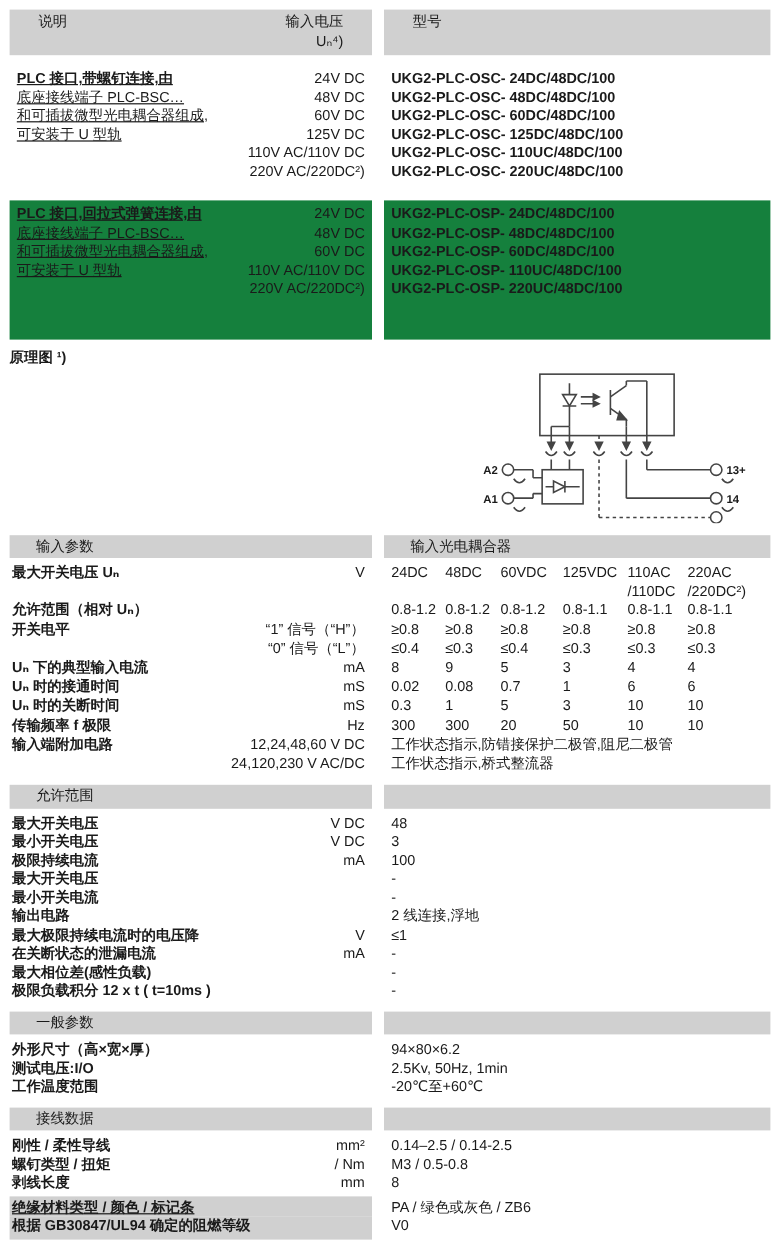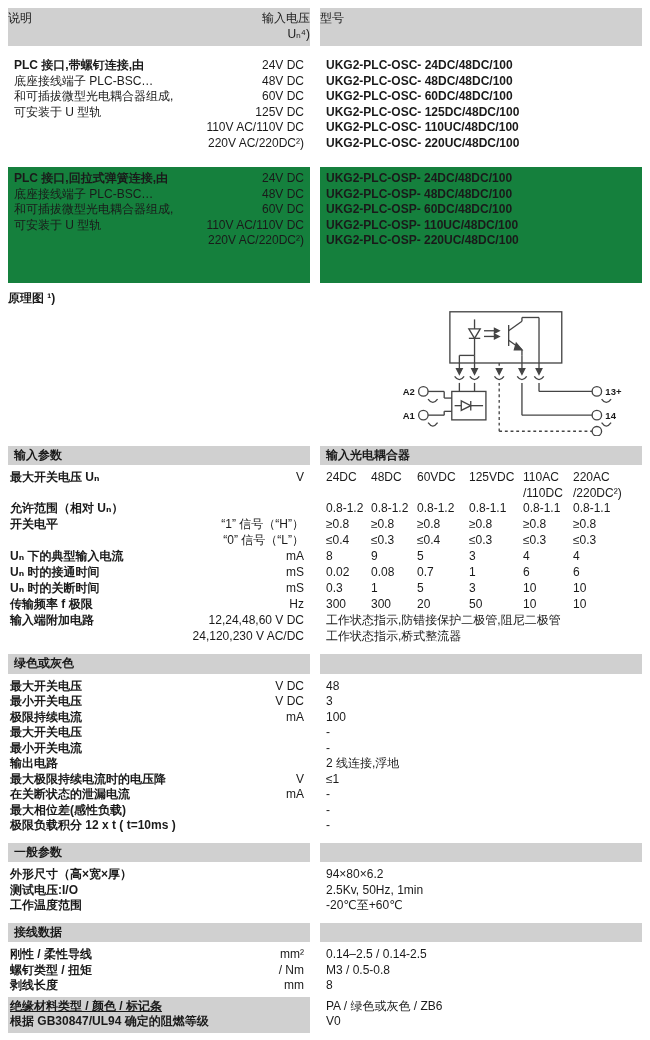--- a/index.html
+++ b/index.html
@@ -10,39 +10,39 @@
     font-size:12px; line-height:15.5px; color:#1a1a1a;
     padding:8px 8px 0 8px;
   }
   .cols { display:flex; gap:10px; }
   .col-l { width:302px; flex:0 0 302px; }
   .col-r { flex:1; min-width:0; }
   .gray { background:#d0d0d0; }
   .bold { font-weight:bold; }
   
   .hdrbar { margin-bottom:6px; }
-  .hdrbar .col-l, .hdrbar .col-r { background:#d0d0d0; padding:3px 0; min-height:38px; }
+  .hdrbar .col-l, .hdrbar .col-r { background:#d0d0d0; padding:3px 24px; min-height:38px; }
   .hdrbar .col-l { display:flex; justify-content:space-between; }
   .hdr-volt { text-align:right; }
   
   .block { padding:2px 0; }
   .block .col-l { display:flex; padding:4px 6px; }
-  .block .desc { flex:1; }
+  .block .desc { flex:1;text-decoration:underline; }
   .block .volts { text-align:right; white-space:nowrap; }
   .block .col-r { padding:4px 6px; }
   .block .col-r div { font-weight:bold; }
   .block2 { margin-top:8px; }
   .block2 .col-l, .block2 .col-r { background:#15803d; padding-bottom:34px; }
   
   .schem-label { margin:6px 0 2px 0; font-weight:bold; }
   .schem-wrap { margin-left:388px; }
   svg text { font-family:"Liberation Sans","DejaVu Sans",sans-serif; }
   
   .secbar { margin-top:5px; }
-  .secbar .col-l, .secbar .col-r { background:#d0d0d0; padding:2px 6px; font-weight:bold; min-height:19px; }
+  .secbar .col-l, .secbar .col-r { background:#d0d0d0; padding:2px 22px; font-weight:normal; min-height:19px; }
   
   .prow { display:flex; gap:10px; }
   .prow .left { width:302px; flex:0 0 302px; display:flex; padding:0 6px 0 2px; }
   .prow .lbl { flex:1; font-weight:bold; }
   .prow .unit { text-align:right; white-space:nowrap; }
   .prow .val { flex:1; min-width:0; padding-left:6px; }
   .rows1 { padding-top:5px; padding-bottom:4px; }
   .row16 { height:16px; }
   
   .vgrid { display:flex; padding-left:6px; }
@@ -352,21 +352,21 @@
   <div class="prow row16">
     <div class="left">
         <span class="lbl"></span>
         <span class="unit">24,120,230 V AC/DC</span>
       </div>
     <div class="val">工作状态指示,桥式整流器</div>
   </div>
 </div>
 
 <div class="cols secbar">
-  <div class="col-l">绿色或灰色</div>
+  <div class="col-l">允许范围</div>
   <div class="col-r"></div>
 </div>
 <div class="rows1">
   <div class="prow">
       <div class="left">
         <span class="lbl">最大开关电压</span>
         <span class="unit">V DC</span>
       </div>
       <div class="val">48</div>
     </div>

